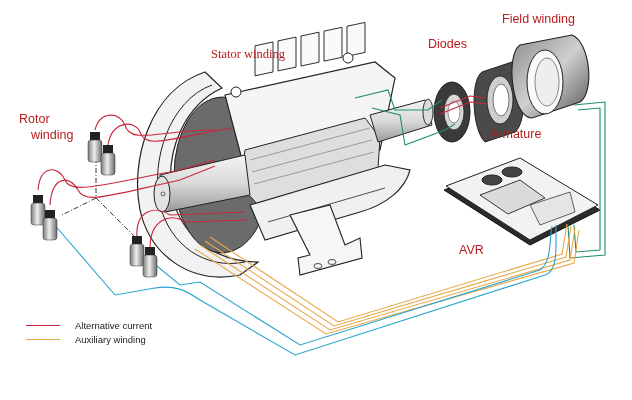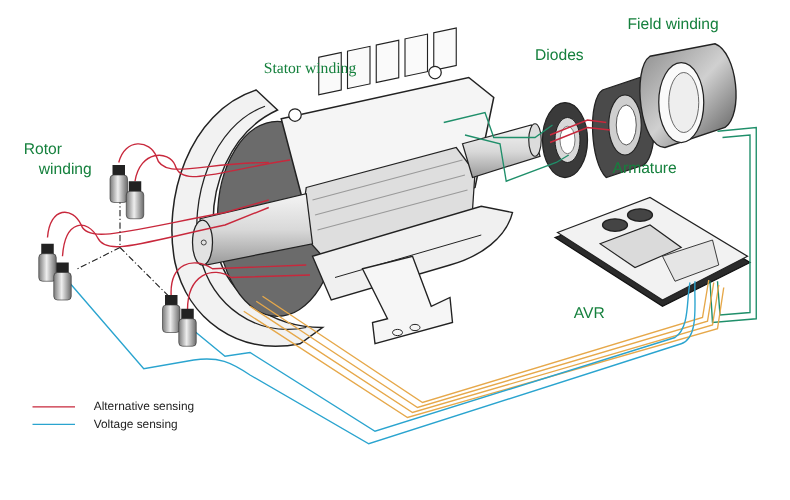--- a/index.html
+++ b/index.html
@@ -1,18 +1,18 @@
 <!DOCTYPE html>
 <html><head>
 <meta charset="utf-8">
 <style>
   html,body{margin:0;padding:0;background:#ffffff;}
   body{width:632px;height:400px;position:relative;overflow:hidden;font-family:"Liberation Sans",sans-serif;}
   #stage{position:absolute;left:0;top:0;width:632px;height:400px;}
-  .lbl{position:absolute;font-size:12.5px;color:#15803d;white-space:nowrap;line-height:1.15;}
+  .lbl{position:absolute;font-size:12.5px;color:#b91c1c;white-space:nowrap;line-height:1.15;}
   .legend{position:absolute;left:26px;top:318px;}
   .legend-row{display:flex;align-items:center;height:14.5px;}
   .swatch{width:34px;height:0;border-top:1.4px solid #000;margin-right:15px;}
   .legend-text{font-size:9.5px;color:#222;}
 </style>
 </head>
 <body>
 
 <svg id="stage" viewBox="0 0 632 400" xmlns="http://www.w3.org/2000/svg">
   <defs>
@@ -160,19 +160,19 @@
 <div class="lbl" style="left:19px;top:112px;">Rotor</div>
 <div class="lbl" style="left:31px;top:128px;">winding</div>
 <div class="lbl" style="left:428px;top:37px;">Diodes</div>
 <div class="lbl" style="left:502px;top:12px;">Field winding</div>
 <div class="lbl" style="left:490px;top:127px;">Armature</div>
 <div class="lbl" style="left:459px;top:243px;">AVR</div>
 
 <div class="legend">
   <div class="legend-row">
     <span class="swatch" style="border-top-color: rgb(200, 40, 60);"></span>
-    <span class="legend-text">Alternative sensing</span>
+    <span class="legend-text">Alternative current</span>
   </div>
   <div class="legend-row">
-    <span class="swatch" style="border-top-color: rgb(42, 164, 207);"></span>
-    <span class="legend-text">Voltage sensing</span>
+    <span class="swatch" style="border-top-color: rgb(230, 168, 74);"></span>
+    <span class="legend-text">Auxiliary winding</span>
   </div>
 </div>
 
 </body></html>

